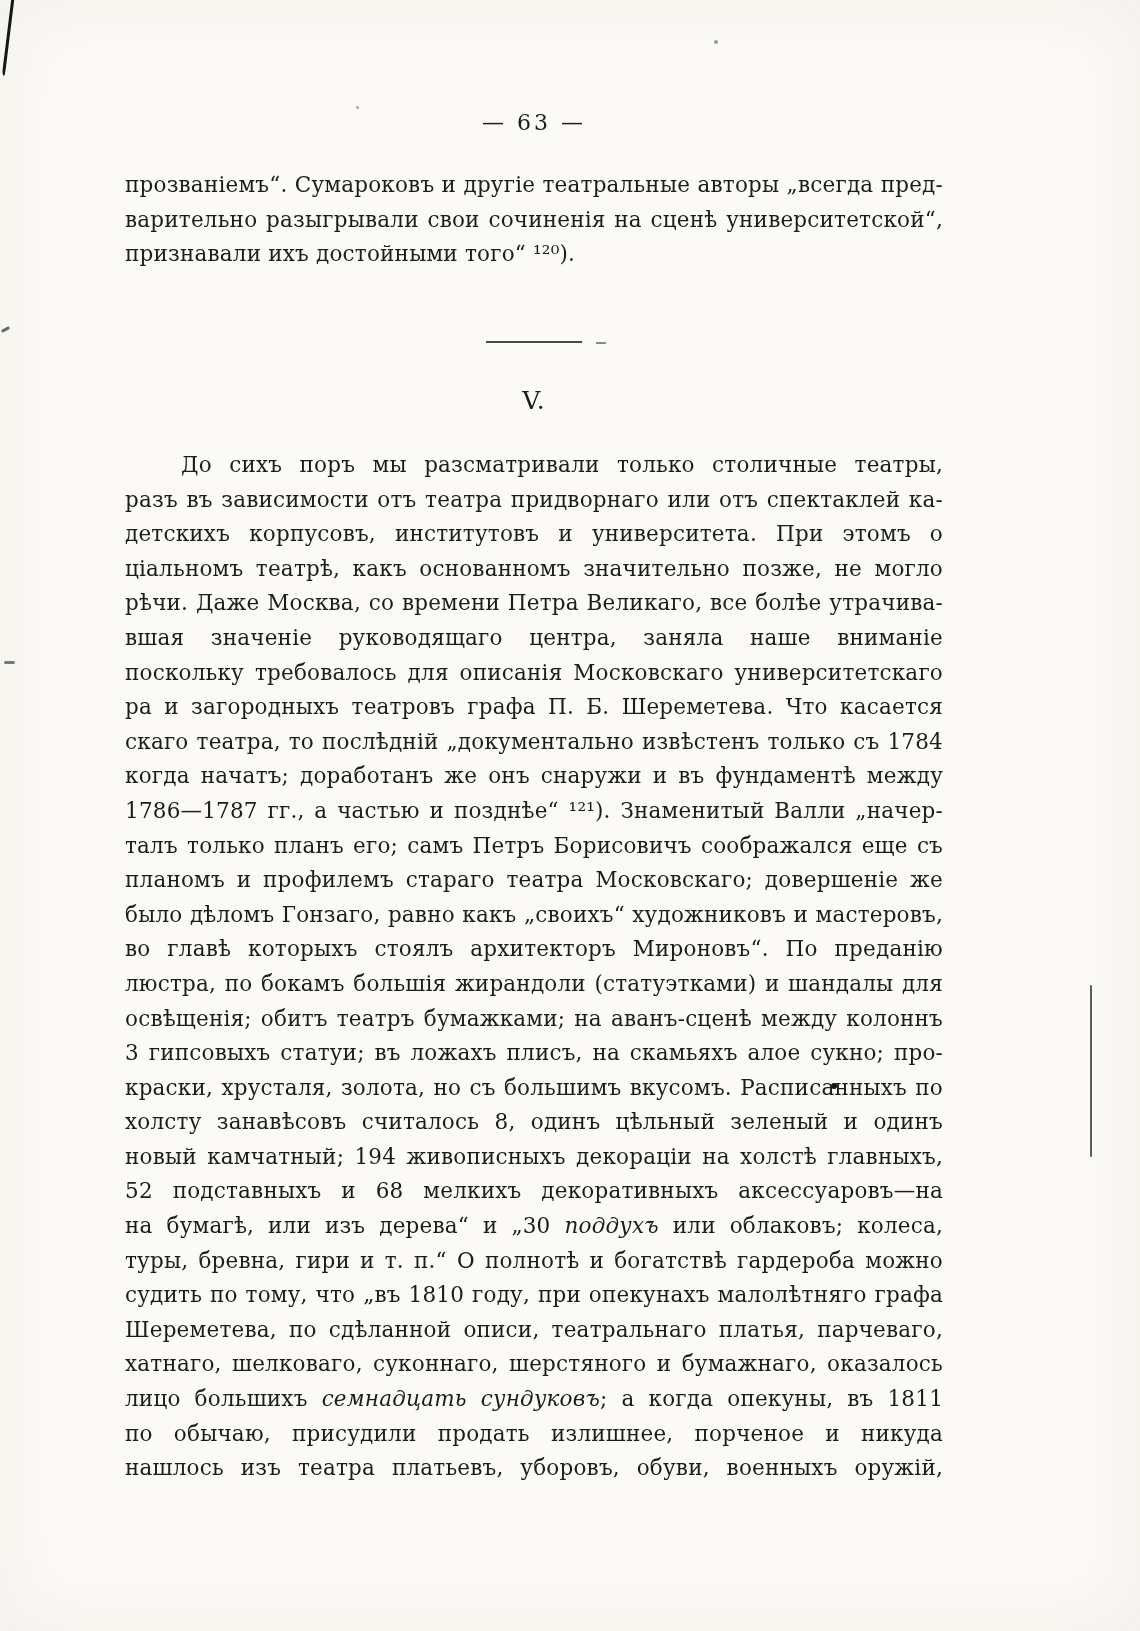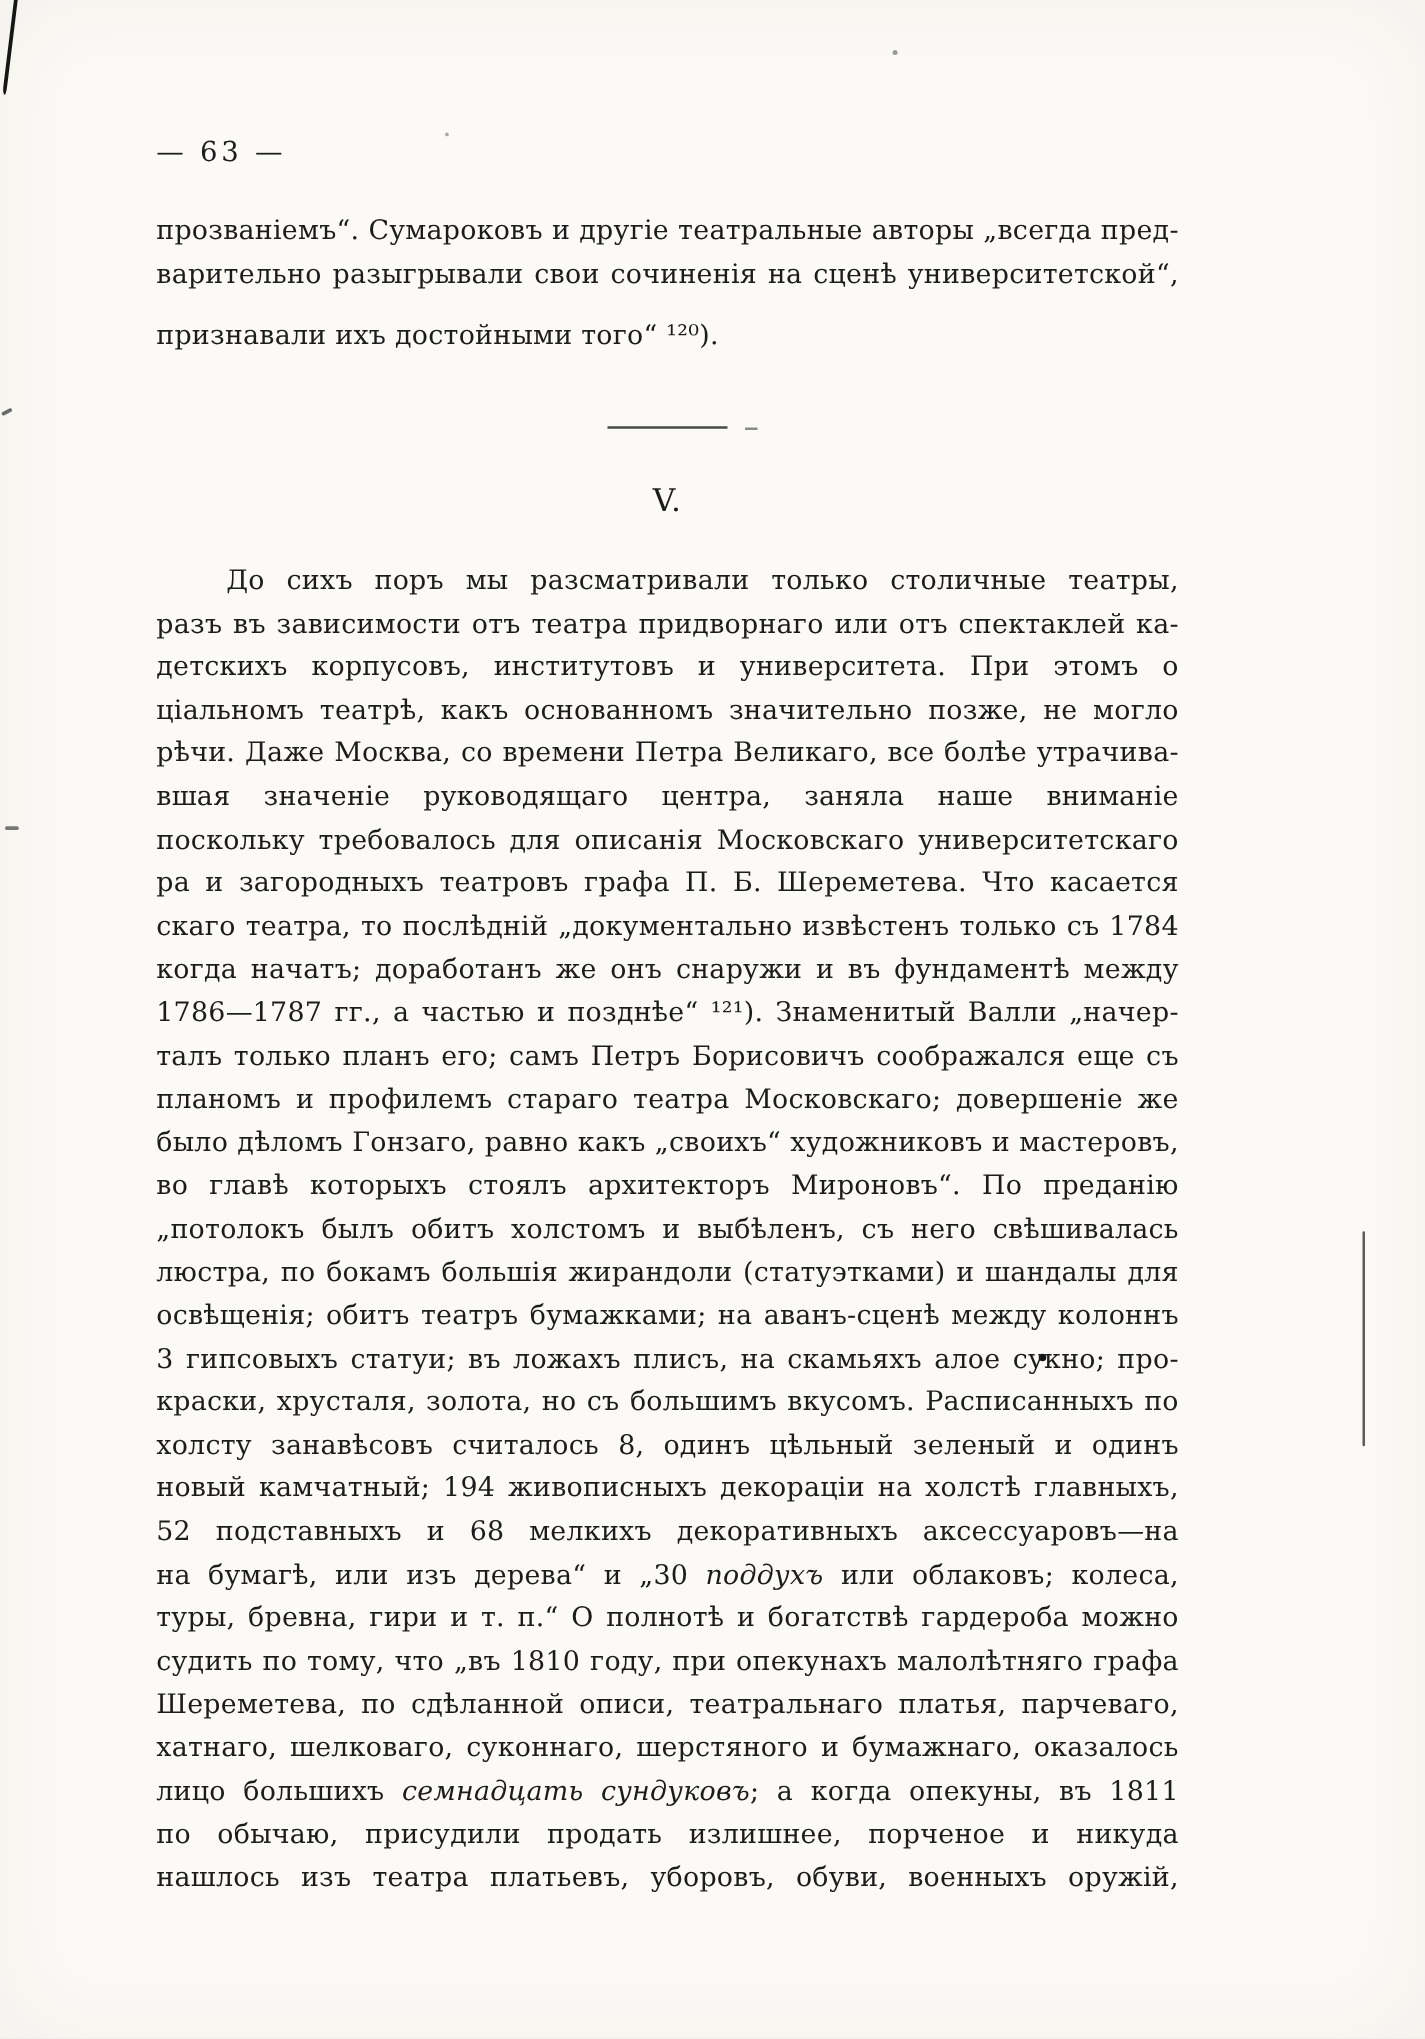--- a/index.html
+++ b/index.html
@@ -14,38 +14,37 @@
     color: #1c1c1c;
     overflow: hidden;
   }
   .textblock {
     position: absolute;
     left: 125px;
     width: 818px;
   }
   .page-number {
     top: 110px;
-    text-align: left;
+    text-align: center;
     font-size: 22px;
     letter-spacing: 3px;
   }
   .para {
     font-size: 21.5px;
     line-height: 34.6px;
     letter-spacing: 0.2px;
   }
   .line {
     text-align: justify;
     text-align-last: justify;
     height: 34.6px;
     overflow: hidden;
   }
   .line.short {
     text-align-last: left;
-    margin-top: 15px;
   }
   .line.indent {
     text-indent: 56px;
   }
   .line em { font-style: italic; }
   #para1 { top: 168px; }
   #para2 { top: 448px; }
   .section-heading {
     top: 386px;
     text-align: center;
@@ -150,21 +149,20 @@
     <div class="line">вшая значеніе руководящаго центра, заняла наше вниманіе постольку,</div>
     <div class="line">поскольку требовалось для описанія Московскаго университетскаго теат-</div>
     <div class="line">ра и загородныхъ театровъ графа П. Б. Шереметева. Что касается Кусков-</div>
     <div class="line">скаго театра, то послѣдній „документально извѣстенъ только съ 1784 г.,</div>
     <div class="line">когда начатъ; доработанъ же онъ снаружи и въ фундаментѣ между</div>
     <div class="line">1786—1787 гг., а частью и позднѣе“ ¹²¹). Знаменитый Валли „начер-</div>
     <div class="line">талъ только планъ его; самъ Петръ Борисовичъ соображался еще съ</div>
     <div class="line">планомъ и профилемъ стараго театра Московскаго; довершеніе же его</div>
     <div class="line">было дѣломъ Гонзаго, равно какъ „своихъ“ художниковъ и мастеровъ,</div>
     <div class="line">во главѣ которыхъ стоялъ архитекторъ Мироновъ“. По преданію</div>
-    <div class="line">„потолокъ былъ обитъ холстомъ и выбѣленъ, съ него свѣшивалась</div>
     <div class="line">люстра, по бокамъ большія жирандоли (статуэтками) и шандалы для</div>
     <div class="line">освѣщенія; обитъ театръ бумажками; на аванъ-сценѣ между колоннъ</div>
     <div class="line">3 гипсовыхъ статуи; въ ложахъ плисъ, на скамьяхъ алое сукно; про-</div>
     <div class="line">краски, хрусталя, золота, но съ большимъ вкусомъ. Расписанныхъ по</div>
     <div class="line">холсту занавѣсовъ считалось 8, одинъ цѣльный зеленый и одинъ мали-</div>
     <div class="line">новый камчатный; 194 живописныхъ декораціи на холстѣ главныхъ, до</div>
     <div class="line">52 подставныхъ и 68 мелкихъ декоративныхъ аксессуаровъ—на холстѣ,</div>
     <div class="line"><span>на бумагѣ, или изъ дерева“ и „30 </span><em>поддухъ</em><span> или облаковъ; колеса, арма-</span></div>
     <div class="line">туры, бревна, гири и т. п.“ О полнотѣ и богатствѣ гардероба можно</div>
     <div class="line">судить по тому, что „въ 1810 году, при опекунахъ малолѣтняго графа</div>

